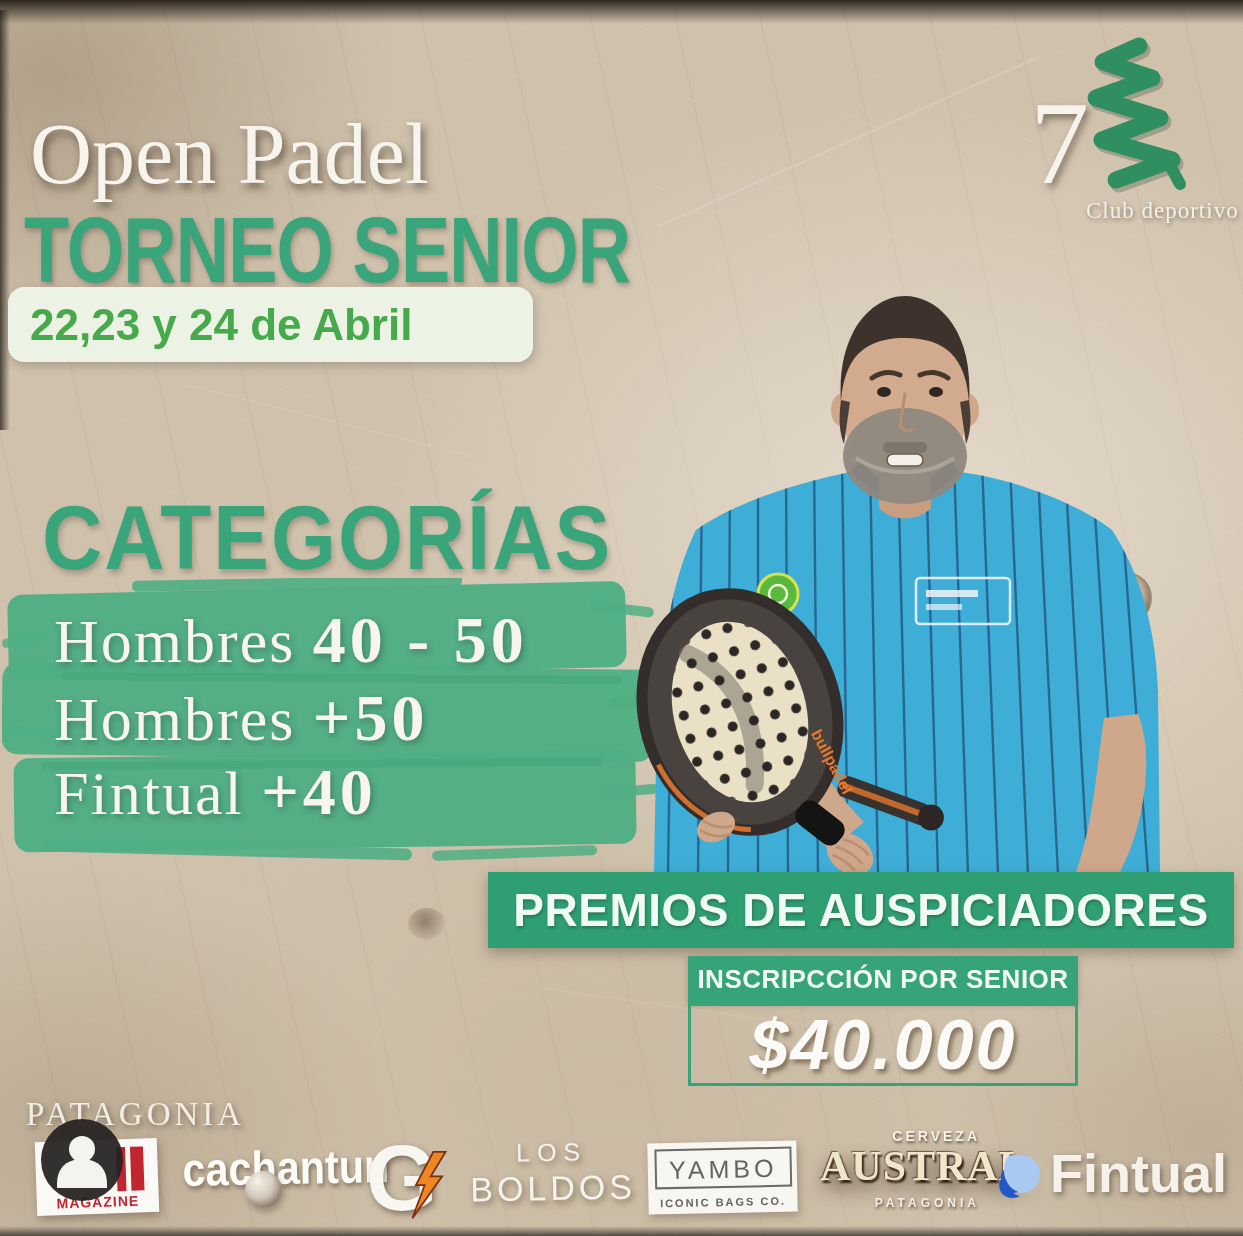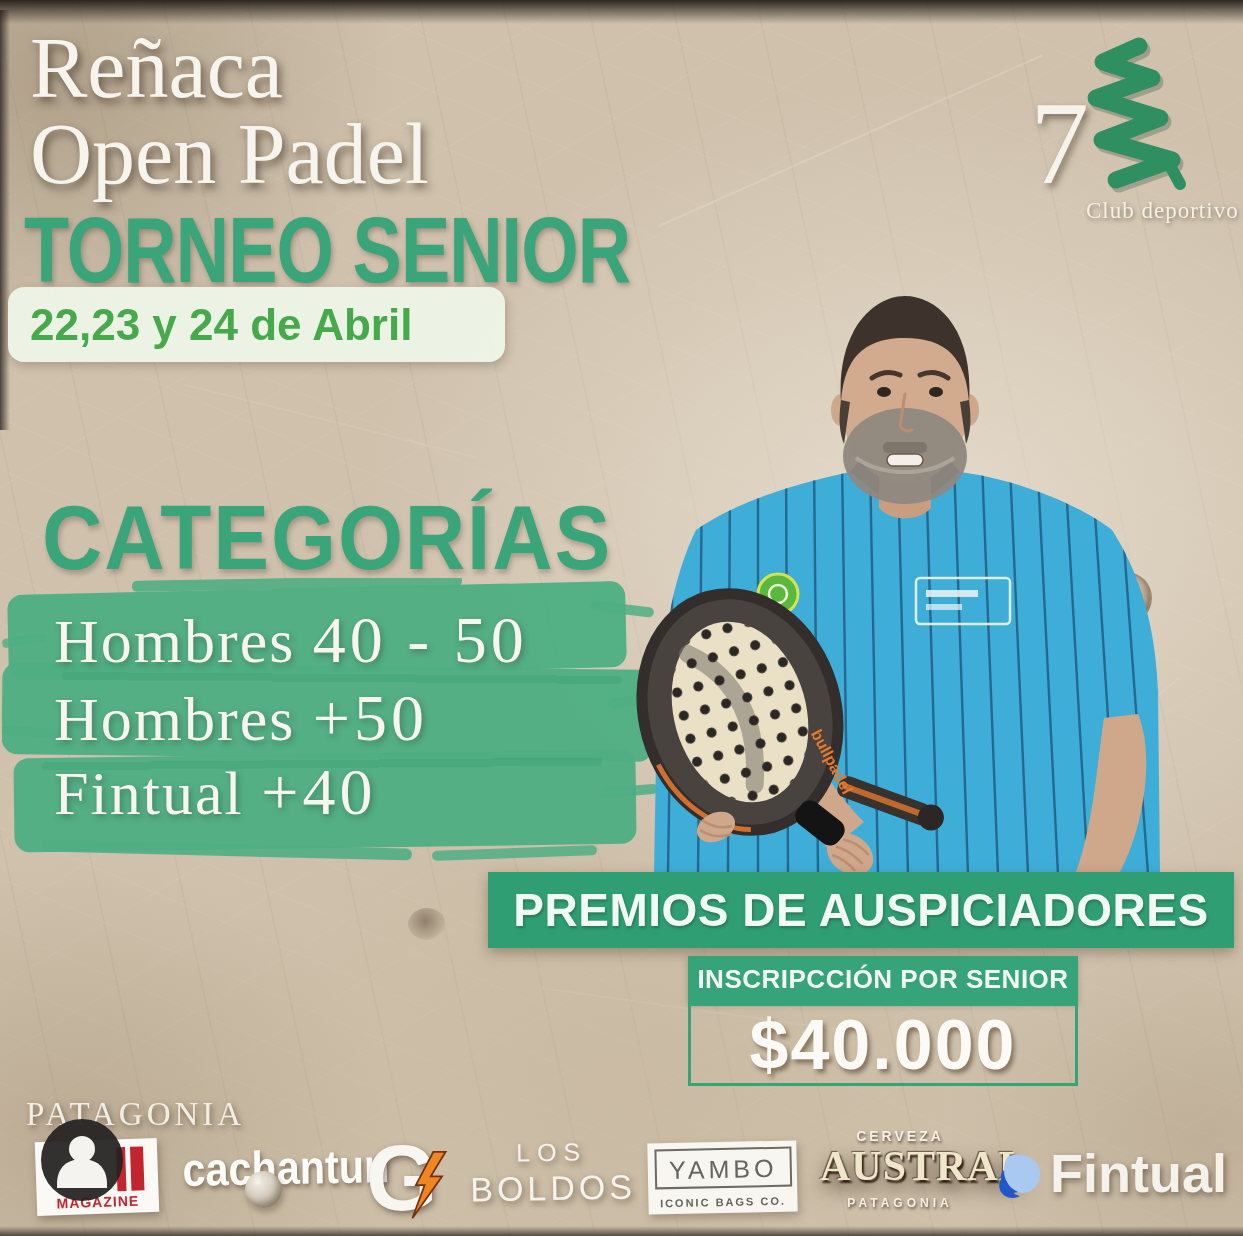--- a/index.html
+++ b/index.html
@@ -36,54 +36,54 @@
     border:2px solid rgba(115,92,70,.45);box-shadow:inset -2px -3px 6px rgba(90,70,50,.5);}
   .screw .slot{position:absolute;left:10px;top:21px;width:26px;height:3px;background:rgba(100,80,60,.65);transform:rotate(38deg);}
 
   
   .title-line{color:#f7f4ed;font-size:86px;line-height:.98;text-shadow:3px 5px 9px rgba(50,38,25,.62);}
   #title1{left:30px;top:26px;}
   #title2{left:30px;top:112px;}
   #torneo{left:24px;top:198px;color:#3aa57a;font-size:82px;font-weight:800;letter-spacing:-1px;
     transform:scale(.9,1.12);transform-origin:left top;text-shadow:2px 3px 5px rgba(70,60,45,.35);}
   #datebox{left:8px;top:287px;width:497px;height:75px;border-radius:16px;
-    background:rgba(238,245,232,.94);box-shadow:2px 4px 10px rgba(70,55,35,.25);}
+    background:rgba(238,245,232,.94);box-shadow:2px 4px 10px rgba(70,55,35,.25);padding-left:28px;}
   #datebox .date-text{position:absolute;left:22px;top:0;line-height:75px;font-size:44px;font-weight:800;color:#46a94c;}
 
   
   #pinos{left:1018px;top:30px;width:224px;height:200px;}
   #pinos .n7{position:absolute;left:12px;top:46px;font-size:118px;color:#f6f3ec;text-shadow:3px 4px 7px rgba(60,45,30,.55);}
   #pinos .pname{position:absolute;left:64px;top:118px;font-size:45px;letter-spacing:3px;color:#f6f3ec;text-shadow:2px 3px 6px rgba(60,45,30,.55);}
   #pinos .ptag{position:absolute;left:68px;top:168px;font-size:23px;letter-spacing:1px;color:#f4f1e9;text-shadow:1px 2px 4px rgba(60,45,30,.55);}
 
   
   #categorias{left:42px;top:486px;color:#3aa57a;font-size:88px;font-weight:800;letter-spacing:2px;
     transform:scale(.95,1.03);transform-origin:left top;text-shadow:2px 3px 5px rgba(70,60,45,.3);}
   #brush{left:2px;top:578px;}
   .cat-row{color:#f8f5ee;text-shadow:2px 3px 6px rgba(35,60,45,.4);z-index:2;}
   .cat-row .lbl{font-size:62px;letter-spacing:2px;}
-  .cat-row .val{font-size:66px;font-weight:400;letter-spacing:4px;}
+  .cat-row .val{font-size:66px;font-weight:700;letter-spacing:4px;}
   #cat0{left:54px;top:602px;}
   #cat1{left:54px;top:680px;}
   #cat2{left:54px;top:754px;}
 
   
   #man{left:598px;top:282px;z-index:1;}
 
   
   #premios{left:488px;top:872px;width:746px;height:76px;background:#2f9e72;z-index:3;
     box-shadow:0 5px 12px rgba(60,45,30,.35);display:flex;align-items:center;justify-content:center;}
   #premios span{color:#f2faf5;font-size:46px;font-weight:800;letter-spacing:.5px;text-shadow:1px 2px 3px rgba(30,70,50,.45);}
   #inscripcion{left:688px;top:956px;width:390px;height:130px;z-index:3;}
   #inscripcion .head{position:absolute;left:0;top:0;width:100%;height:47px;background:#36a478;display:flex;align-items:center;justify-content:center;
     box-shadow:0 2px 6px rgba(60,45,30,.3);}
   #inscripcion .head span{color:#f2faf5;font-size:26px;font-weight:800;letter-spacing:.5px;}
   #inscripcion .body{position:absolute;left:0;top:47px;width:calc(100% - 6px);height:calc(100% - 53px);border:3px solid #36a478;
     display:flex;align-items:center;justify-content:center;}
-  #inscripcion .price{color:#fbfaf6;font-size:70px;font-weight:800;letter-spacing:2px;text-shadow:3px 4px 4px rgba(80,62,40,.55);}
+  #inscripcion .price{color:#fbfaf6;font-size:70px;font-weight:800;letter-spacing:2px;text-shadow:3px 4px 4px rgba(80,62,40,.55);font-style:italic;}
 
   
   #auspician{left:26px;top:1096px;font-size:33px;letter-spacing:4px;color:#f2eee5;text-shadow:2px 3px 6px rgba(60,45,30,.6);}
   .logoshadow{text-shadow:2px 3px 6px rgba(60,45,30,.55);}
   #mag-box{left:36px;top:1140px;width:122px;height:74px;background:#fbf9f5;transform:rotate(-2deg);box-shadow:2px 4px 8px rgba(60,45,30,.35);}
   #mag-box .bar1{position:absolute;right:14px;top:8px;width:13px;height:44px;background:#c2252e;}
   #mag-box .bar2{position:absolute;right:32px;top:8px;width:9px;height:44px;background:#c2252e;}
   #mag-box .mag{position:absolute;left:0;bottom:4px;width:100%;text-align:center;font-size:14px;font-weight:700;letter-spacing:1px;color:#c2252e;}
   #avatar{left:40px;top:1118px;width:84px;height:84px;}
   #cachantun{left:182px;top:1142px;font-size:47px;font-weight:700;color:#fdfcf8;transform:scale(.88,1) rotate(-1deg);transform-origin:left top;}
@@ -93,21 +93,21 @@
   #gatorade{left:366px;top:1132px;width:84px;height:92px;}
   #gatorade .g{position:absolute;left:0;top:-6px;font-size:92px;font-weight:800;color:#f8f6f1;}
   #gatorade svg{position:absolute;left:42px;top:18px;}
   #boldos{left:470px;top:1138px;width:164px;text-align:center;color:#f6f3ec;transform:rotate(-1deg);}
   #boldos .l1{font-size:25px;letter-spacing:7px;}
   #boldos .l2{font-size:34px;letter-spacing:4px;margin-top:2px;}
   #yambo{left:648px;top:1142px;width:149px;height:71px;background:#f8f6f1;transform:rotate(-1.2deg);box-shadow:2px 4px 8px rgba(60,45,30,.3);}
   #yambo .inner{position:absolute;left:7px;top:6px;width:133px;height:36px;border:2px solid #6b6a64;}
   #yambo .yname{position:absolute;left:0;top:5px;width:100%;text-align:center;font-size:25px;letter-spacing:4px;color:#66645e;}
   #yambo .ysub{position:absolute;left:0;bottom:5px;width:100%;text-align:center;font-size:11px;font-weight:700;letter-spacing:2px;color:#66645e;}
-  #austral{left:820px;top:1128px;width:160px;text-align:center;color:#f4f0e6;}
+  #austral{left:820px;top:1128px;width:160px;text-align:right;color:#f4f0e6;}
   #austral .cerveza{font-size:14px;font-weight:800;letter-spacing:3px;text-shadow:1px 2px 3px rgba(50,35,20,.7);}
   #austral .aname{font-size:42px;font-weight:700;letter-spacing:1px;color:#efe6cb;line-height:1.0;margin-top:1px;
     text-shadow:2px 3px 2px rgba(46,28,14,.95), -1px -1px 1px rgba(46,28,14,.6), 0 10px 18px rgba(46,28,14,.8);}
   #austral .patagonia{font-size:12px;font-weight:800;letter-spacing:4px;margin-top:9px;text-shadow:1px 2px 3px rgba(50,35,20,.7);}
   #fintual-logo{left:995px;top:1152px;}
   #fintual{left:1050px;top:1142px;font-size:54px;font-weight:700;color:#f5f2ec;letter-spacing:0;}
 </style>
 </head>
 <body>
 
@@ -118,21 +118,20 @@
   <div class="abs edge-bottom"></div>
   <div class="abs scratch" style="left:640px;top:140px;width:420px;transform:rotate(-24deg);"></div>
   <div class="abs scratch" style="left:180px;top:420px;width:300px;transform:rotate(14deg);opacity:.5;"></div>
   <div class="abs scratch" style="left:950px;top:760px;width:260px;transform:rotate(-40deg);opacity:.6;"></div>
   <div class="abs scratch" style="left:540px;top:1010px;width:330px;transform:rotate(8deg);opacity:.45;"></div>
   <div class="abs crater"></div>
   <div class="abs screw">
       <div class="slot"></div>
     </div>
 
-  <div class="abs serif title-line nowrap" id="title1">Reñaca</div>
   <div class="abs serif title-line nowrap" id="title2">Open Padel</div>
   <div class="abs nowrap" id="torneo">TORNEO SENIOR</div>
 
   <div class="abs" id="datebox">
     <span class="date-text nowrap">22,23 y 24 de Abril</span>
   </div>
 
   <div class="abs" id="pinos">
     <svg width="224" height="200" viewBox="0 0 224 200">
       <path d="M121,16 L85,32 L134,48 L78,68 L142,88 L84,110 L154,130 L98,150" fill="none" stroke="rgba(40,70,50,.28)" stroke-width="17" stroke-linecap="round" stroke-linejoin="round" transform="translate(3,4)"></path>

